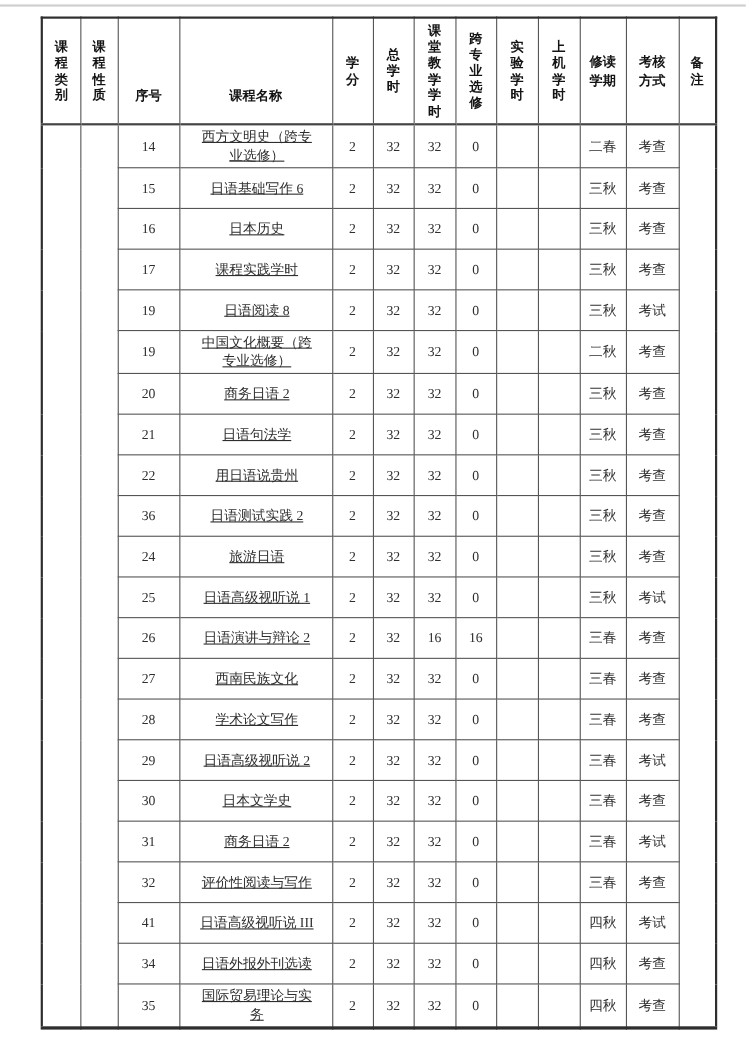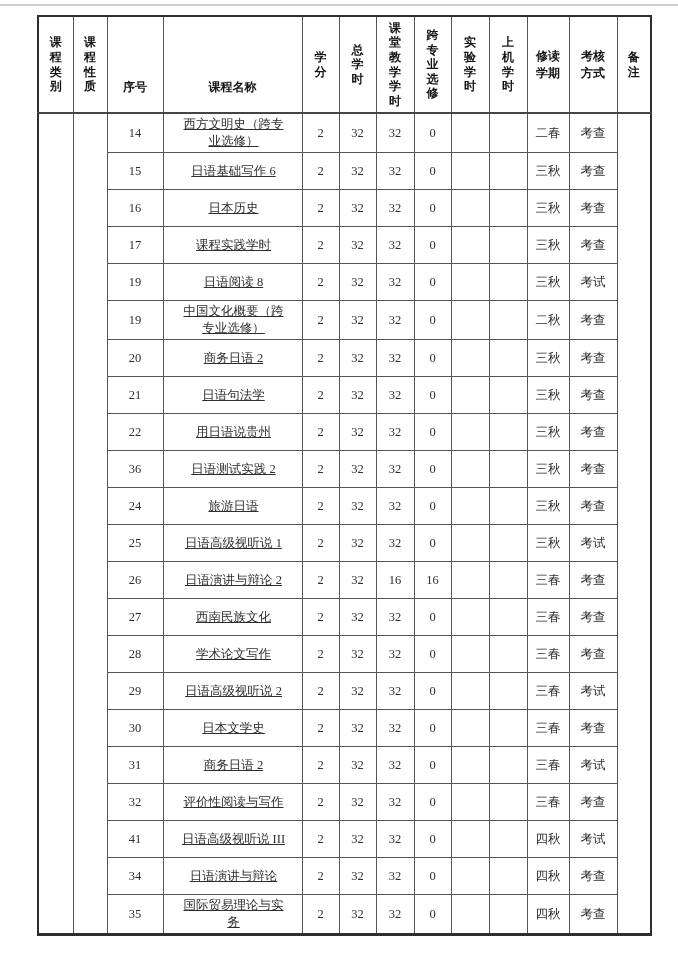--- a/index.html
+++ b/index.html
@@ -345,21 +345,21 @@
         <td class="cell-total">32</td>
         <td class="cell-classroom">32</td>
         <td class="cell-practice">0</td>
         <td class="cell-lab"></td>
         <td class="cell-computer"></td>
         <td class="cell-semester">四秋</td>
         <td class="cell-assessment">考试</td>
       </tr>
       <tr>
         <td class="cell-no">34</td>
-        <td class="cell-name">日语演讲与辩论</td>
+        <td class="cell-name">日语外报外刊选读</td>
         <td class="cell-credits">2</td>
         <td class="cell-total">32</td>
         <td class="cell-classroom">32</td>
         <td class="cell-practice">0</td>
         <td class="cell-lab"></td>
         <td class="cell-computer"></td>
         <td class="cell-semester">四秋</td>
         <td class="cell-assessment">考查</td>
       </tr>
       <tr>

